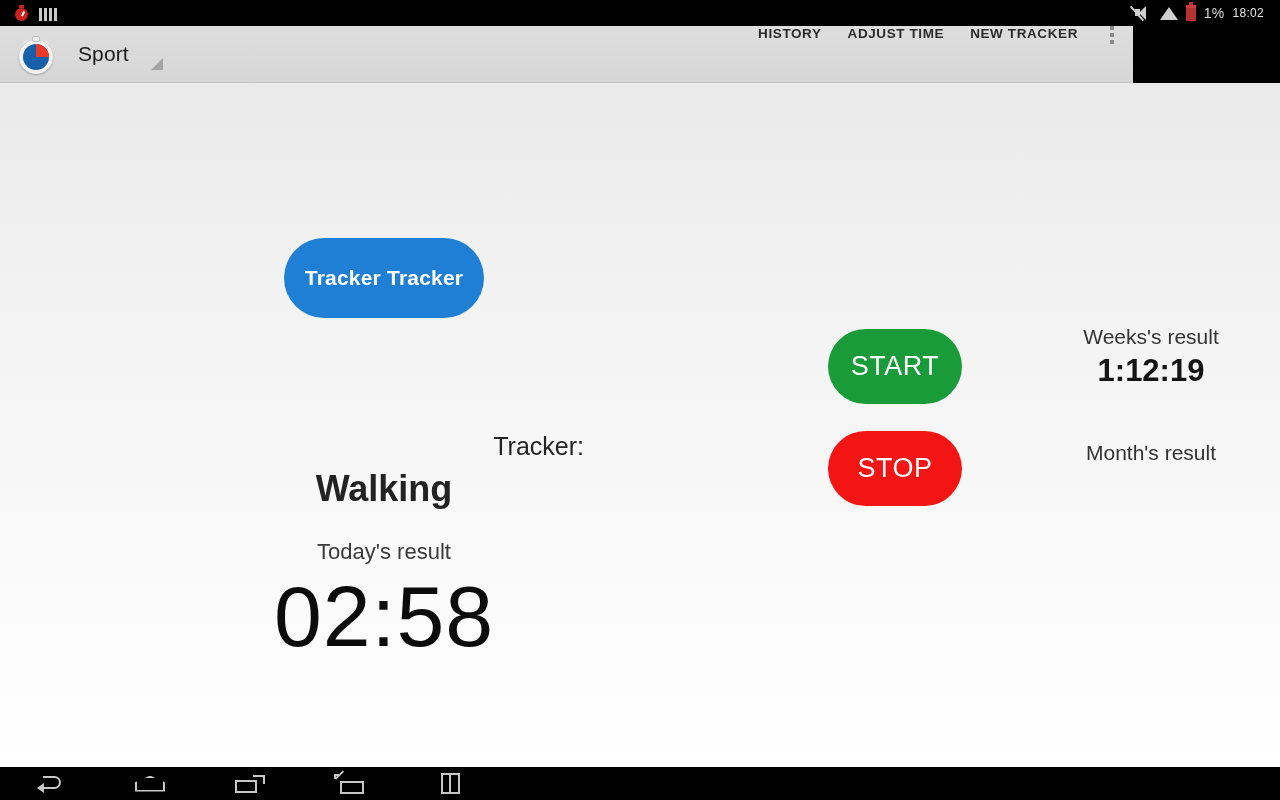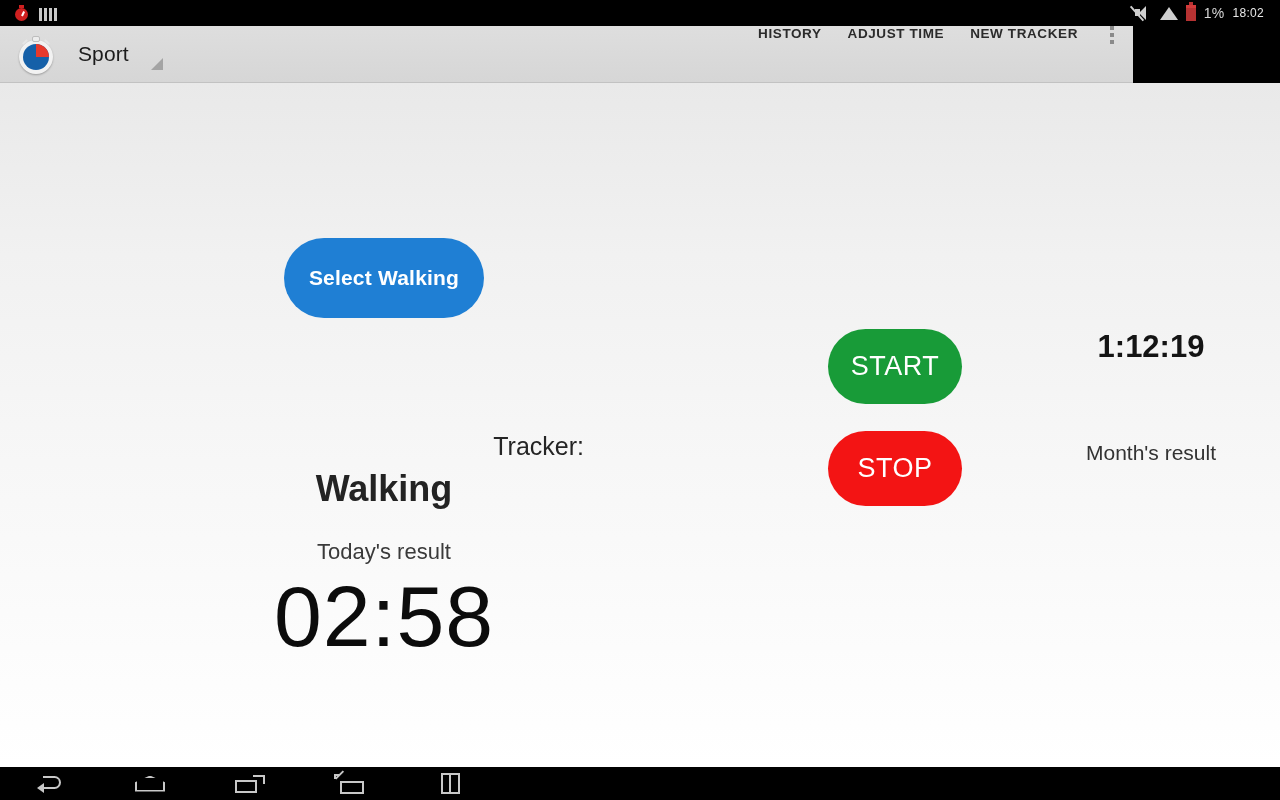--- a/index.html
+++ b/index.html
@@ -254,31 +254,32 @@
       <div class="ab-overflow">
         <span></span>
           <span></span>
           <span></span>
       </div>
     </div>
   </div>
 
   <div class="content">
 
-    <button class="btn-select">Select Walking</button>
+    <button class="btn-select">Tracker Tracker</button>
 
     <div class="tracker-label">Tracker:</div>
     <div class="tracker-name">Walking</div>
     <div class="today-label">Today's result</div>
     <div class="today-time">02:58</div>
 
     <button class="btn-start">START</button>
     <button class="btn-stop">STOP</button>
 
     <div class="res-block res-week">
+      <div class="res-label">Weeks's result</div>
       <div class="res-value">1:12:19</div>
     </div>
     <div class="res-block res-month">
       <div class="res-label">Month's result</div>
     </div>
   </div>
 
   <div class="navbar">
     <div class="nav-btn">
       <span class="nav-back">

